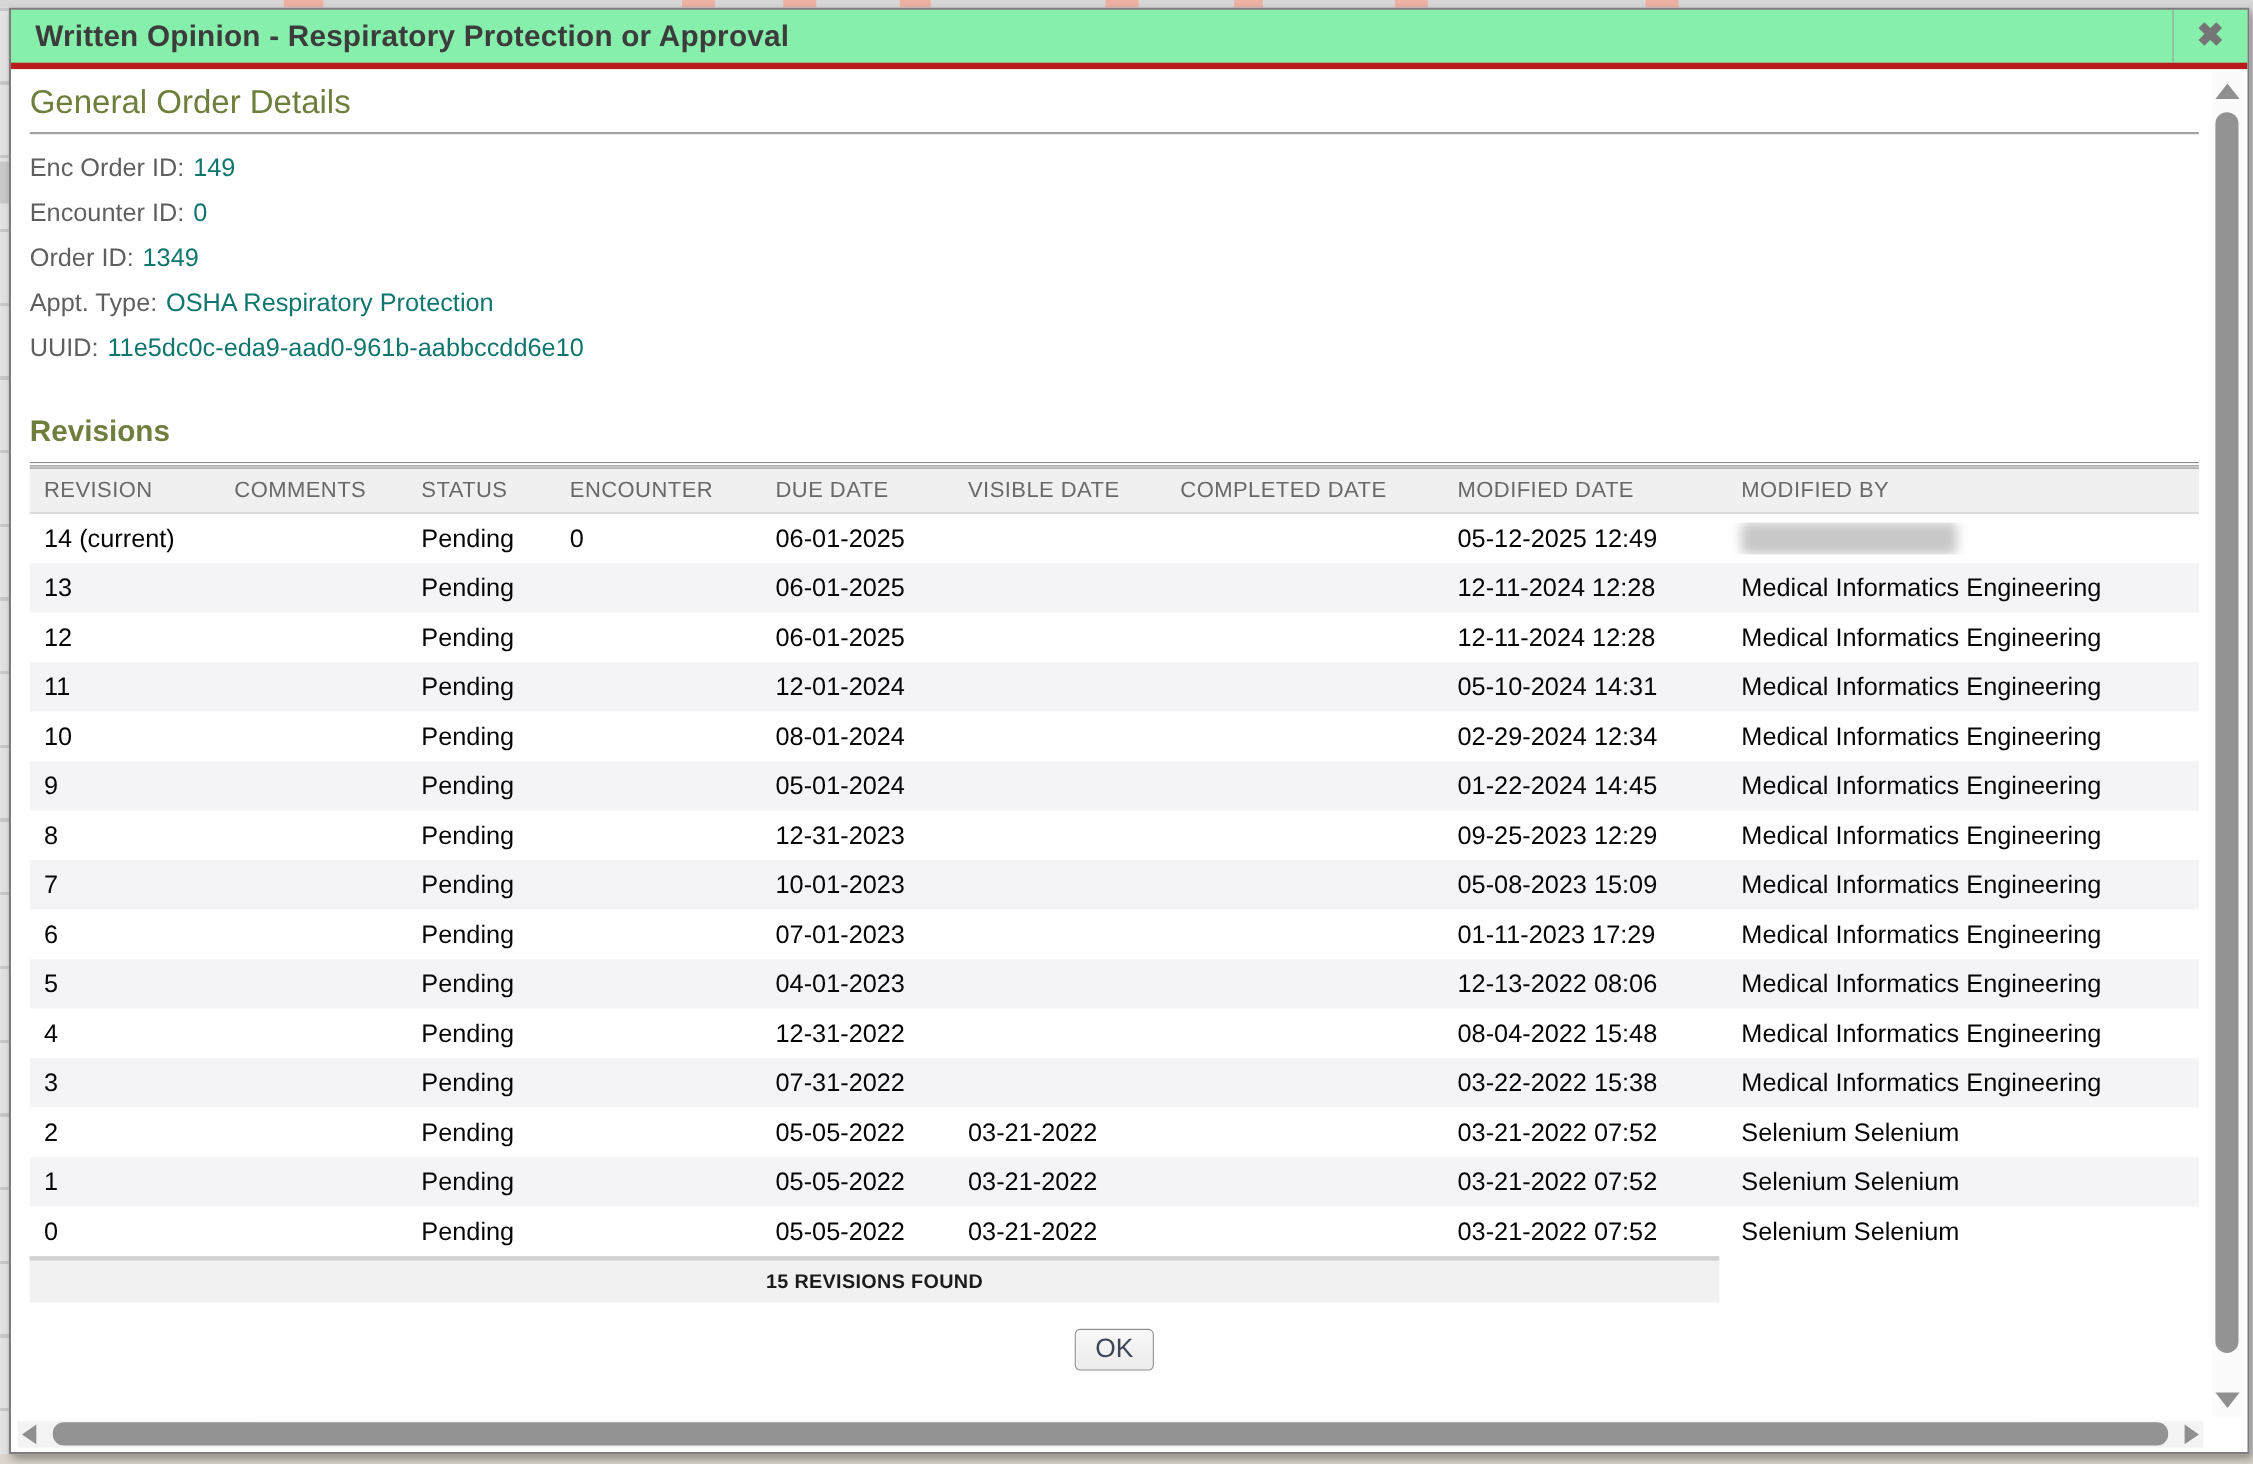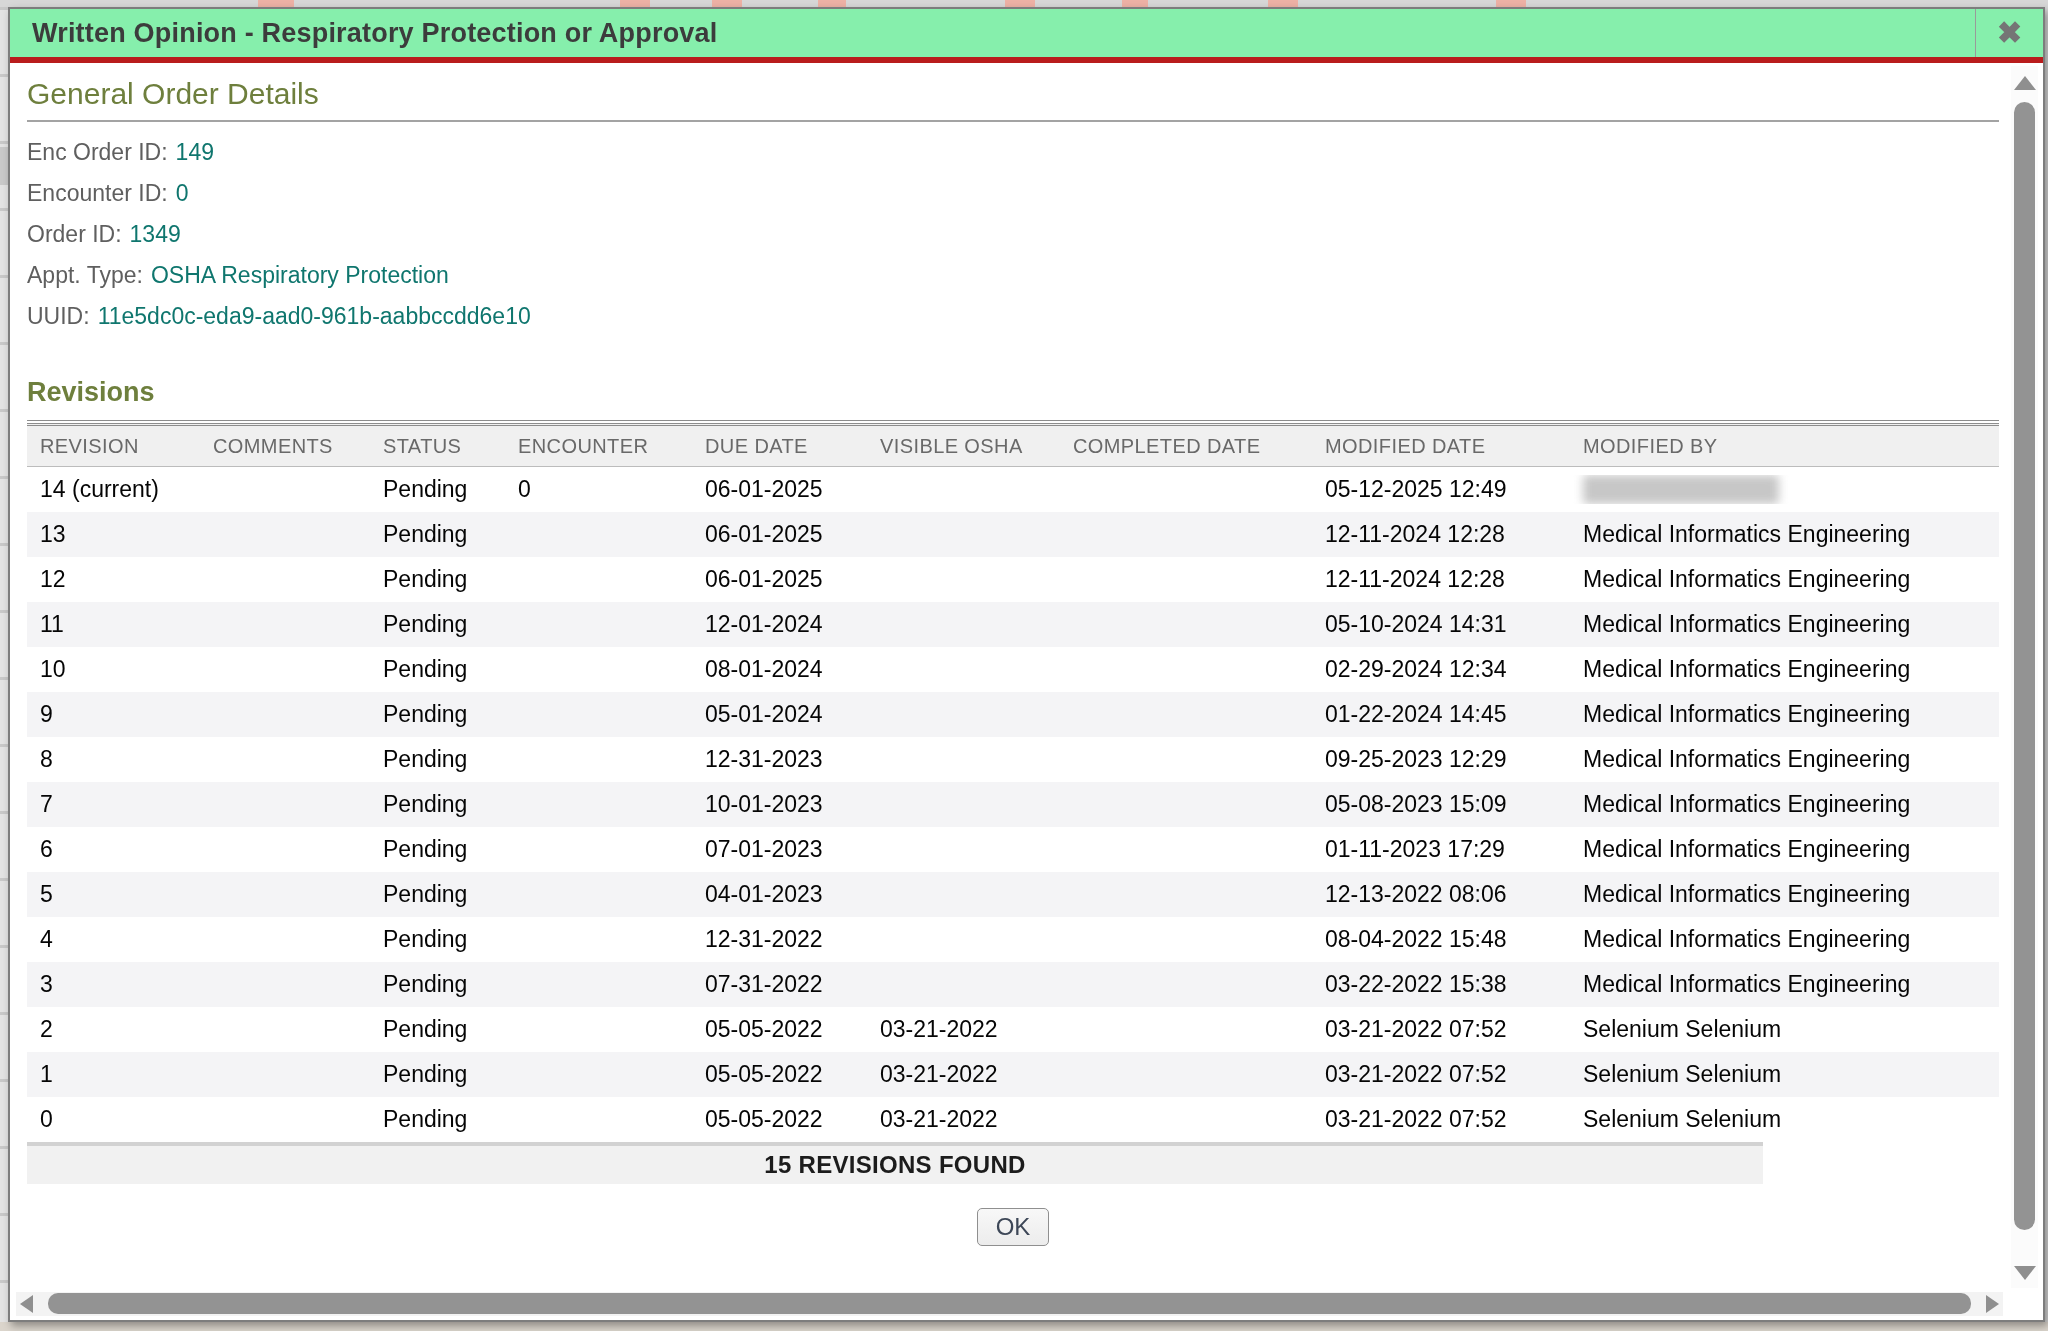--- a/index.html
+++ b/index.html
@@ -46,23 +46,23 @@
     align-items:center; }
   .thead { height:44px; background:#f0f0f0; border-top:3px double #8d8d8d;
     border-bottom:1px solid #bcbcbc; margin-top:2px; }
   .thead .hcell { font-size:20px; color:#696969; padding-left:13px; letter-spacing:.4px;
     white-space:nowrap; overflow:hidden; }
   .trow { height:45px; background:#fff; }
   .trow.alt { background:#f4f4f6; }
   .trow .cell { font-size:23px; color:#050505; padding-left:13px; white-space:nowrap; overflow:hidden; }
   .redacted { width:196px; height:29px; background:#c7c7c7; border-radius:4px; filter:blur(5px); }
 
-  .tfoot { width:1736px; height:42px; background:#f1f1f1; border-top:4px solid #d2d2d2;
+  .tfoot { width:1536px; height:42px; background:#f1f1f1; border-top:4px solid #d2d2d2;
     display:flex; align-items:center; justify-content:center;
-    font-size:24px; font-weight:bold; color:#1c1c1c; letter-spacing:.3px; }
+    font-size:18px; font-weight:bold; color:#1c1c1c; letter-spacing:.3px; }
 
   .ok-row { display:flex; justify-content:center; margin-top:24px; }
   .ok-btn { min-width:72px; height:38px; padding:0 16px; font-size:24px; color:#3d4757;
     background:linear-gradient(#f8f8f8,#ececec); border:1px solid #8f8f8f; border-radius:5px;
     font-family:"Liberation Sans", sans-serif; cursor:pointer; }
 
   
   .vscroll { position:absolute; top:3px; right:5px; bottom:32px; width:27px; background:#fbfbfb; }
   .arr-up   { position:absolute; top:10px; left:3px; width:0; height:0;
     border-left:11px solid transparent; border-right:11px solid transparent;
@@ -139,21 +139,21 @@
         </div>
 
       <h2 class="h2">Revisions</h2>
 
       <div class="thead" id="thead">
           <div class="hcell">REVISION</div>
           <div class="hcell">COMMENTS</div>
           <div class="hcell">STATUS</div>
           <div class="hcell">ENCOUNTER</div>
           <div class="hcell">DUE DATE</div>
-          <div class="hcell">VISIBLE OSHA</div>
+          <div class="hcell">VISIBLE DATE</div>
           <div class="hcell">COMPLETED DATE</div>
           <div class="hcell">MODIFIED DATE</div>
           <div class="hcell">MODIFIED BY</div>
         </div>
       <div id="tbody">
           <div class="trow">
             <div class="cell">14 (current)</div>
             <div class="cell"></div>
             <div class="cell">Pending</div>
             <div class="cell">0</div>

